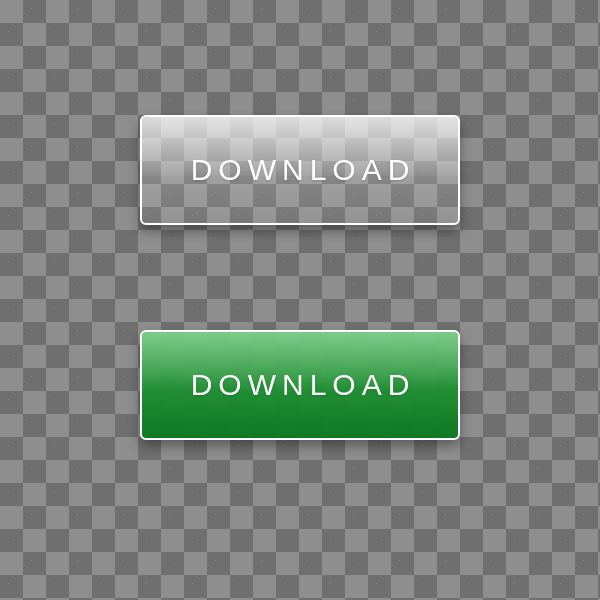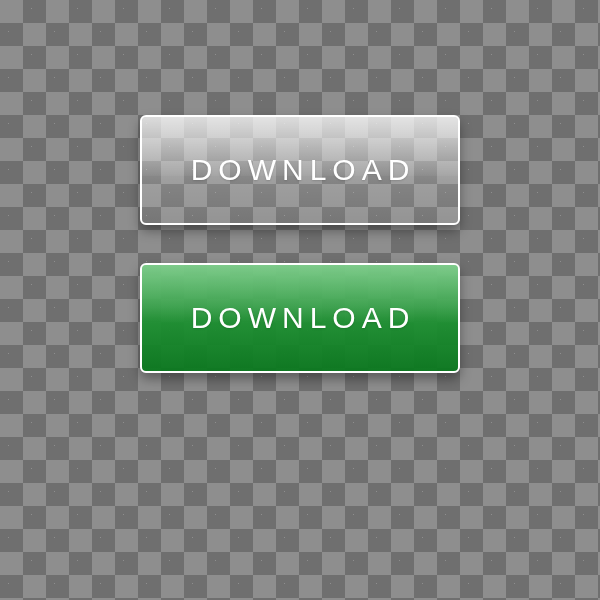--- a/index.html
+++ b/index.html
@@ -20,21 +20,21 @@
       linear-gradient(45deg, #6f6f6f 25%, transparent 25%, transparent 75%, #6f6f6f 75%),
       linear-gradient(45deg, #6f6f6f 25%, transparent 25%, transparent 75%, #6f6f6f 75%);
     background-size: 46px 46px;
     background-position: 0 0, 23px 23px;
     display: flex;
     flex-direction: column;
     align-items: center;
     justify-content: flex-start;
     padding-top: 115px;
     box-sizing: border-box;
-    gap: 38px;
+    gap: 105px;
   }
 
   .btn {
     width: 320px;
     height: 110px;
     border: 2.5px solid #ffffff;
     border-radius: 6px;
     box-sizing: border-box;
     display: flex;
     align-items: center;

